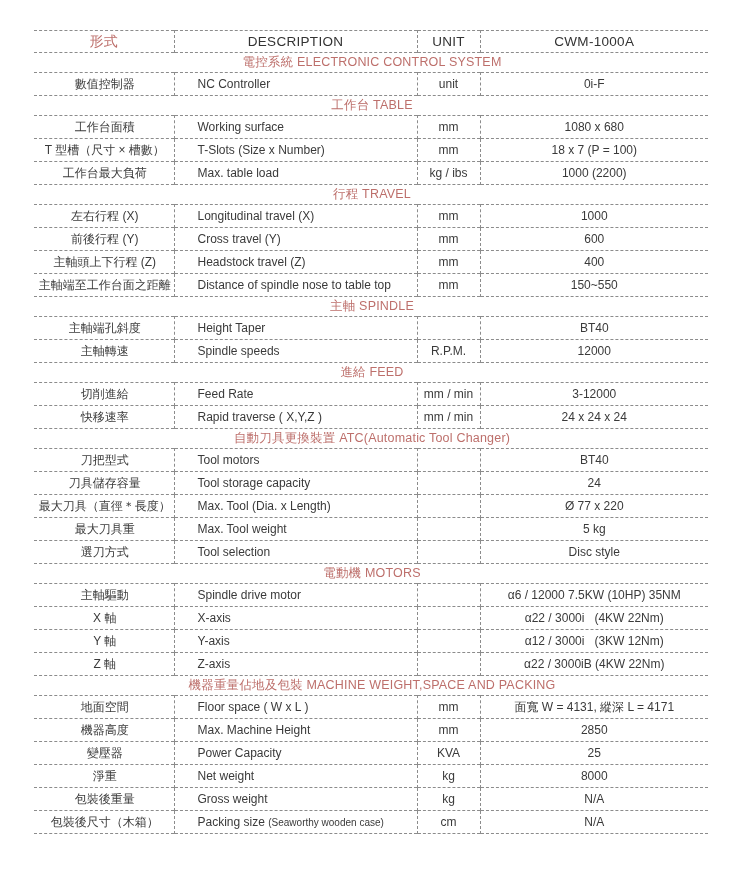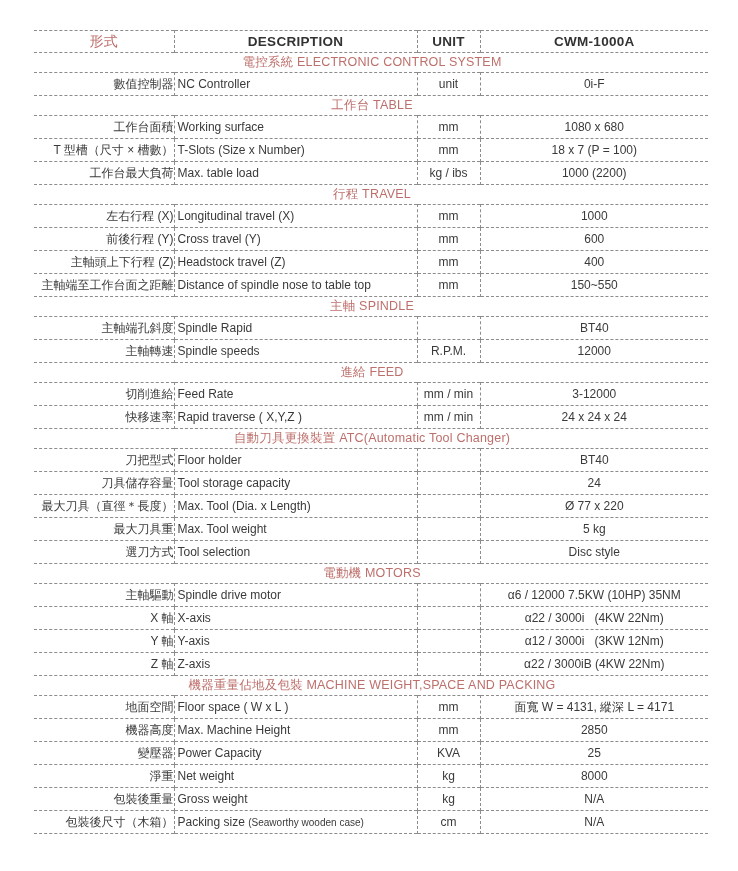--- a/index.html
+++ b/index.html
@@ -13,37 +13,37 @@
   body{font-family:"Liberation Sans","DejaVu Sans",sans-serif;color:var(--text);}
   .page{position:relative;width:738px;height:862px;background:var(--bg);}
   table.spec-table{
     position:absolute;left:34px;top:30px;width:674px;
     border-collapse:collapse;table-layout:fixed;
     border-bottom:1px dashed var(--border);
   }
   tr{border-top:1px dashed var(--border);}
   th,td{font-weight:normal;overflow:hidden;}
   
-  thead th + th{border-left:1px dashed var(--border);font-weight:bold;}
+  thead th + th{border-left:1px dashed var(--border);}
   tr.data-row td + td{border-left:1px dashed var(--border);}
   thead th{
     height:22px;font-size:13.5px;text-align:center;color:#333333;
     letter-spacing:0.3px;
   }
   thead th.c1{color:var(--accent);font-size:14px;}
   tr.section-row td{
     height:20px;font-size:12.5px;color:var(--accent);
     text-align:center;padding-left:2px;letter-spacing:0.2px;
     vertical-align:middle;
   }
   tr.data-row td{
     height:23px;font-size:12px;vertical-align:middle;color:var(--text);
   }
-  td.c1{text-align:right;padding-left:2px;}
-  td.c2{text-align:left;padding-left:3px;}
+  td.c1{text-align:center;padding-left:2px;}
+  td.c2{text-align:left;padding-left:23px;}
   td.c3{text-align:center;white-space:pre;}
   td.c4{text-align:center;white-space:pre;margin-left:48px;}
   .small{font-size:10px;}
 </style>
 </head>
 <body>
 
 <div class="page">
   <table class="spec-table">
     <colgroup>
@@ -116,21 +116,21 @@
           <td class="c1">主軸端至工作台面之距離</td>
           <td class="c2">Distance of spindle nose to table top</td>
           <td class="c3">mm</td>
           <td class="c4">150~550</td>
         </tr>
         <tr class="section-row">
           <td colspan="4">主軸 SPINDLE</td>
         </tr>
         <tr class="data-row">
           <td class="c1">主軸端孔斜度</td>
-          <td class="c2">Spindle Rapid</td>
+          <td class="c2">Height Taper</td>
           <td class="c3"></td>
           <td class="c4">BT40</td>
         </tr>
         <tr class="data-row">
           <td class="c1">主軸轉速</td>
           <td class="c2">Spindle speeds</td>
           <td class="c3">R.P.M.</td>
           <td class="c4">12000</td>
         </tr>
         <tr class="section-row">
@@ -146,21 +146,21 @@
           <td class="c1">快移速率</td>
           <td class="c2">Rapid traverse ( X,Y,Z )</td>
           <td class="c3">mm / min</td>
           <td class="c4">24 x 24 x 24</td>
         </tr>
         <tr class="section-row">
           <td colspan="4">自動刀具更換裝置 ATC(Automatic Tool Changer)</td>
         </tr>
         <tr class="data-row">
           <td class="c1">刀把型式</td>
-          <td class="c2">Floor holder</td>
+          <td class="c2">Tool motors</td>
           <td class="c3"></td>
           <td class="c4">BT40</td>
         </tr>
         <tr class="data-row">
           <td class="c1">刀具儲存容量</td>
           <td class="c2">Tool storage capacity</td>
           <td class="c3"></td>
           <td class="c4">24</td>
         </tr>
         <tr class="data-row">

